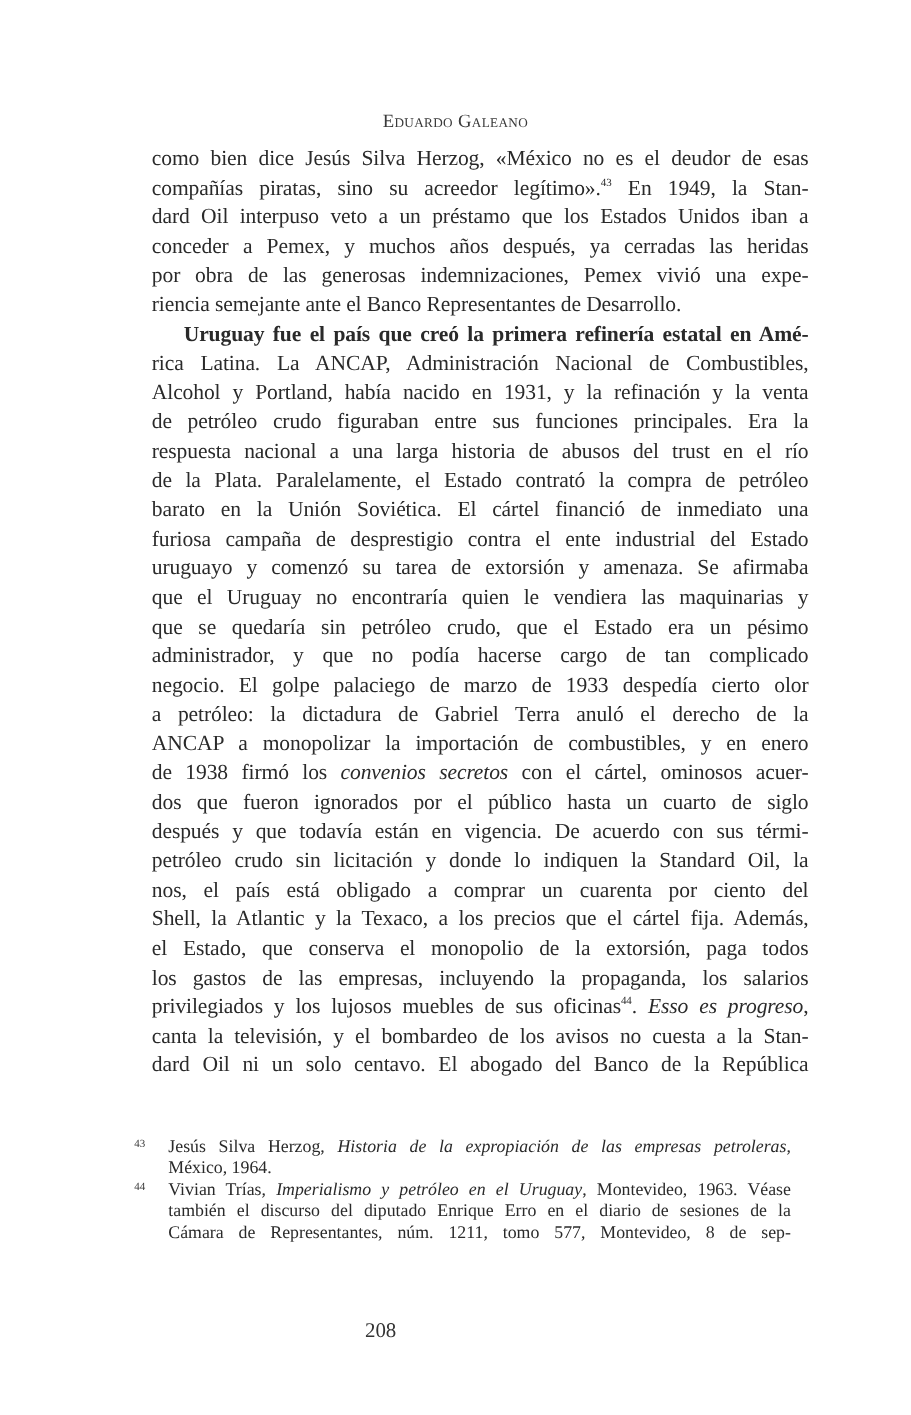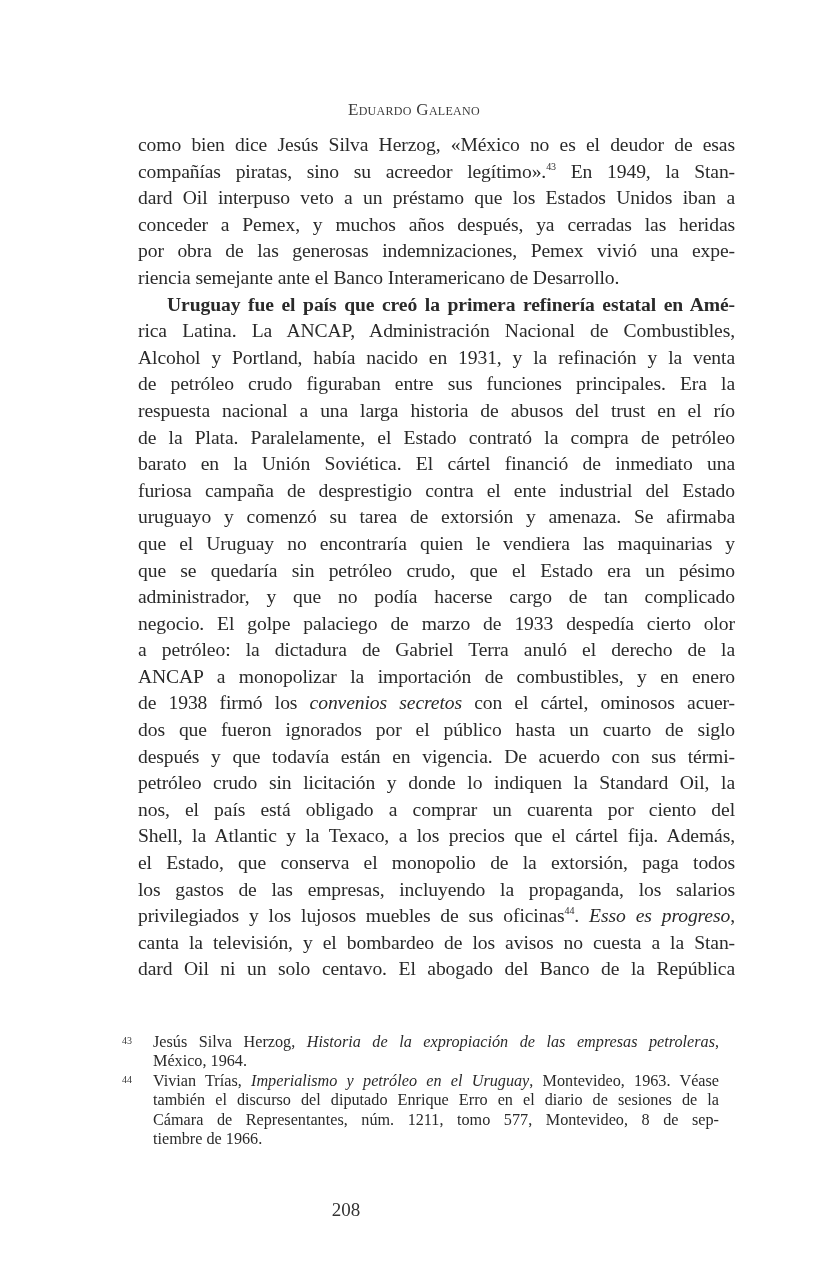--- a/index.html
+++ b/index.html
@@ -114,21 +114,21 @@
 <div class="page">
 
   <div class="running-head">Eduardo Galeano</div>
 
   <div class="body-text">
     <span class="line">como bien dice Jesús Silva Herzog, «México no es el deudor de esas</span>
     <span class="line"><span>compañías piratas, sino su acreedor legítimo».</span><sup class="ref">43</sup><span> En 1949, la Stan-</span></span>
     <span class="line">dard Oil interpuso veto a un préstamo que los Estados Unidos iban a</span>
     <span class="line">conceder a Pemex, y muchos años después, ya cerradas las heridas</span>
     <span class="line">por obra de las generosas indemnizaciones, Pemex vivió una expe-</span>
-    <span class="line last">riencia semejante ante el Banco Interamericano de Desarrollo.</span>
+    <span class="line last">riencia semejante ante el Banco Representantes de Desarrollo.</span>
     <span class="line indent">Uruguay fue el país que creó la primera refinería estatal en Amé-</span>
     <span class="line">rica Latina. La ANCAP, Administración Nacional de Combustibles,</span>
     <span class="line">Alcohol y Portland, había nacido en 1931, y la refinación y la venta</span>
     <span class="line">de petróleo crudo figuraban entre sus funciones principales. Era la</span>
     <span class="line">respuesta nacional a una larga historia de abusos del trust en el río</span>
     <span class="line">de la Plata. Paralelamente, el Estado contrató la compra de petróleo</span>
     <span class="line">barato en la Unión Soviética. El cártel financió de inmediato una</span>
     <span class="line">furiosa campaña de desprestigio contra el ente industrial del Estado</span>
     <span class="line">uruguayo y comenzó su tarea de extorsión y amenaza. Se afirmaba</span>
     <span class="line">que el Uruguay no encontraría quien le vendiera las maquinarias y</span>
@@ -154,19 +154,18 @@
     <div class="footnote">
       <span class="fn-num">43</span>
       <span class="fn-line"><span>Jesús Silva Herzog, </span><em>Historia de la expropiación de las empresas petroleras</em><span>,</span></span>
       <span class="fn-line last">México, 1964.</span>
     </div>
     <div class="footnote">
       <span class="fn-num">44</span>
       <span class="fn-line"><span>Vivian Trías, </span><em>Imperialismo y petróleo en el Uruguay</em><span>, Montevideo, 1963. Véase</span></span>
       <span class="fn-line">también el discurso del diputado Enrique Erro en el diario de sesiones de la</span>
       <span class="fn-line">Cámara de Representantes, núm. 1211, tomo 577, Montevideo, 8 de sep-</span>
-      <span class="fn-line last">tiembre de 1966.</span>
     </div>
   </div>
 
   <div class="page-number">208</div>
 
 </div>
 
 </body></html>

